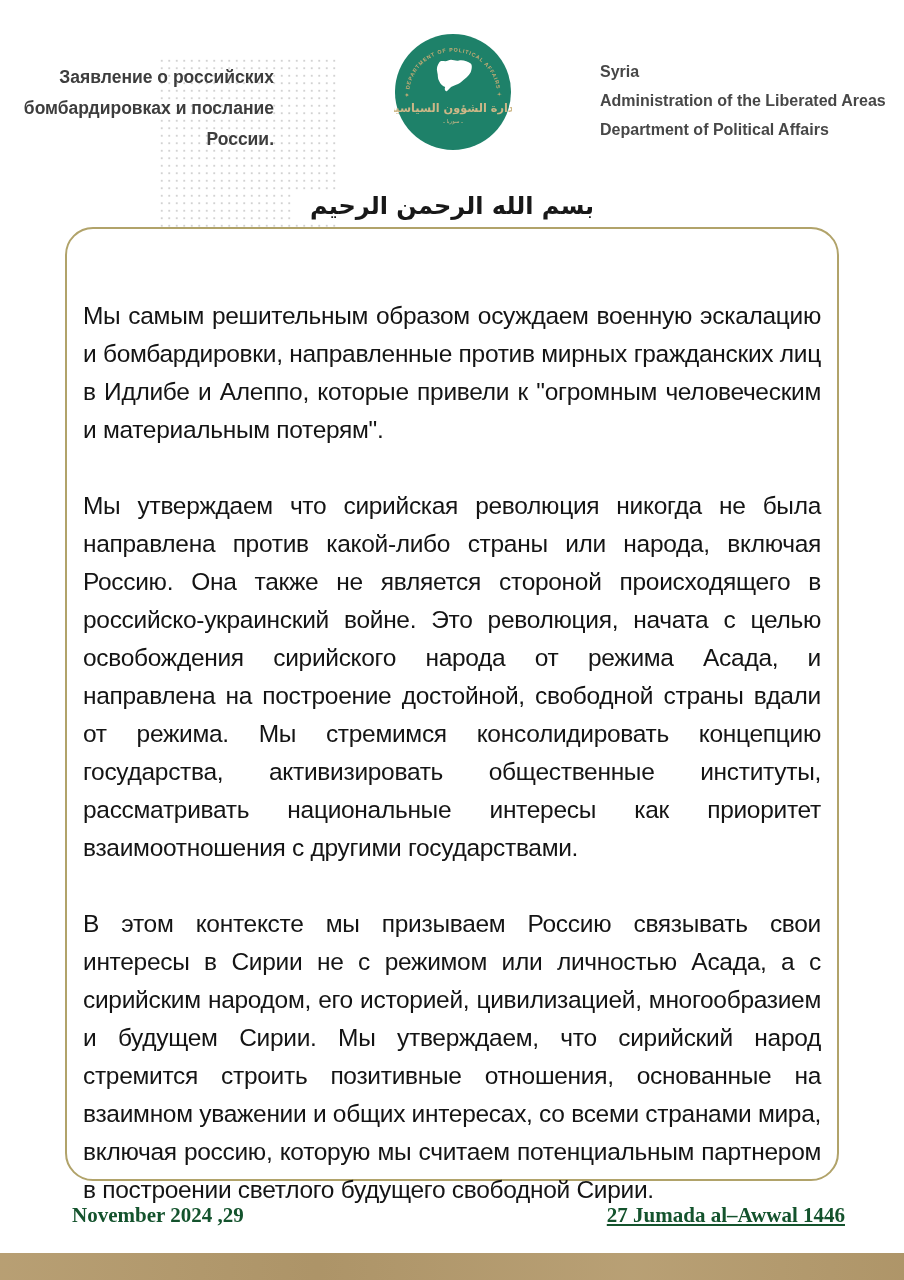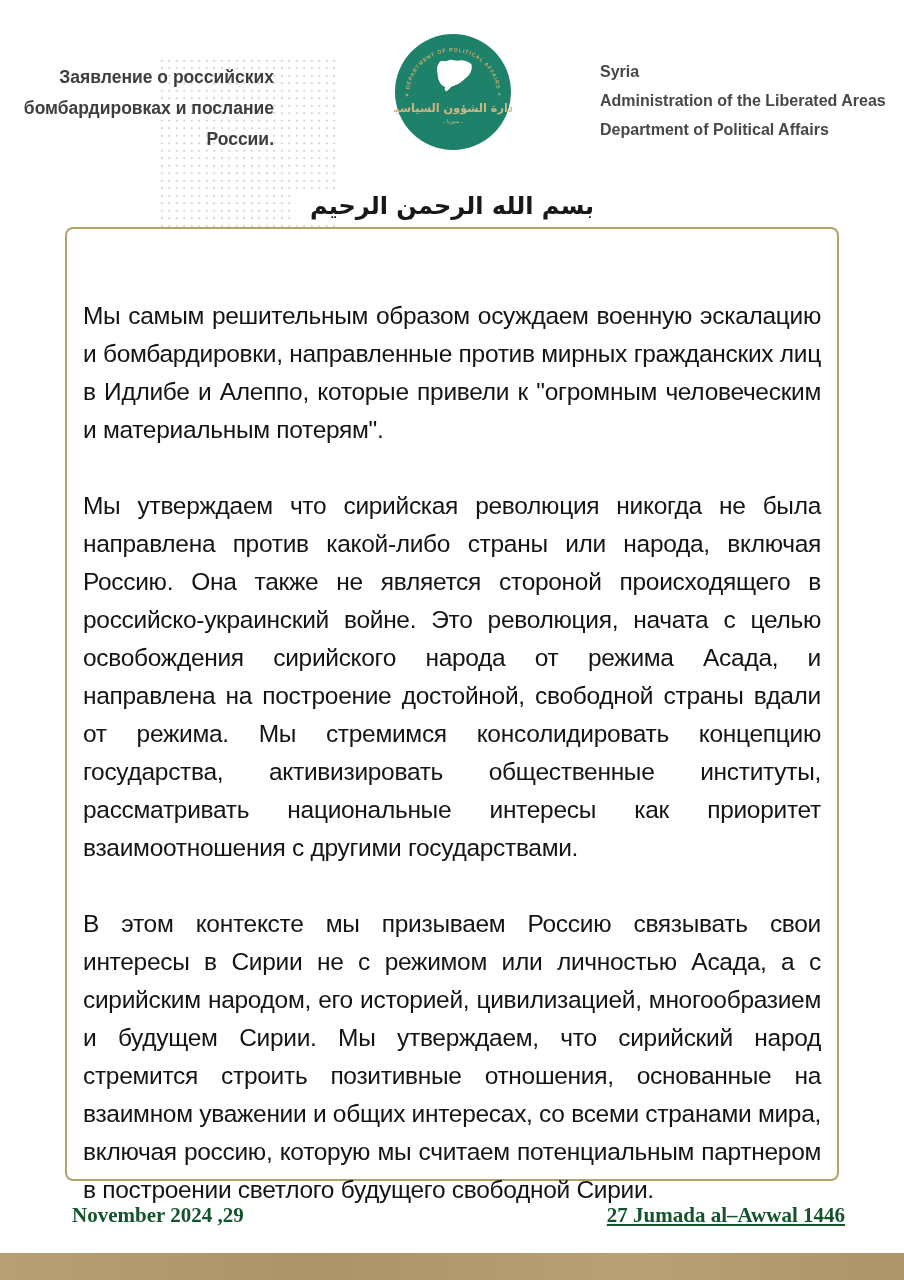--- a/index.html
+++ b/index.html
@@ -68,21 +68,21 @@
     white-space: nowrap;
     text-align: center;
   }
 
   
   .card {
     position: absolute;
     left: 65px; top: 227px;
     width: 774px; height: 954px;
     border: 2px solid #b1a36a;
-    border-radius: 8px;
+    border-radius: 28px;
     background: #ffffff;
     z-index: 2;
     box-sizing: border-box;
   }
   .card-content {
     padding: 68px 16px 0 16px;
   }
   .card-content p {
     margin: 0 0 38px 0;
     font-size: 24.5px;

